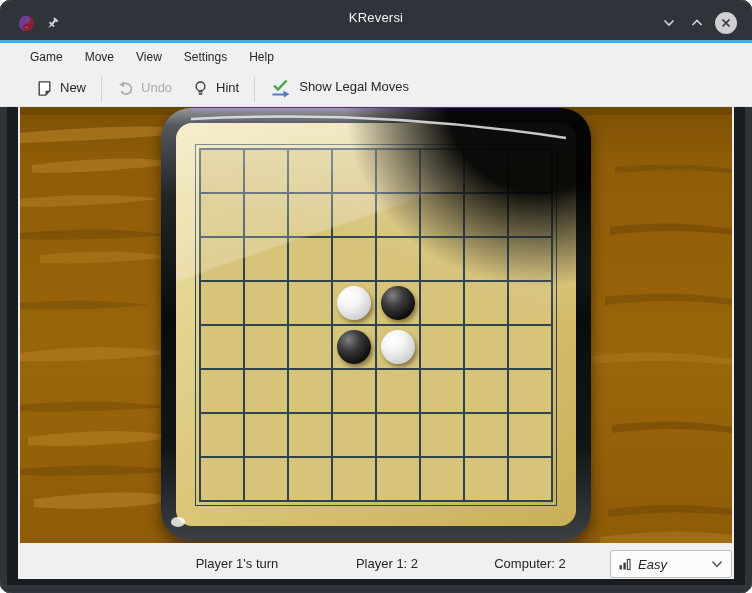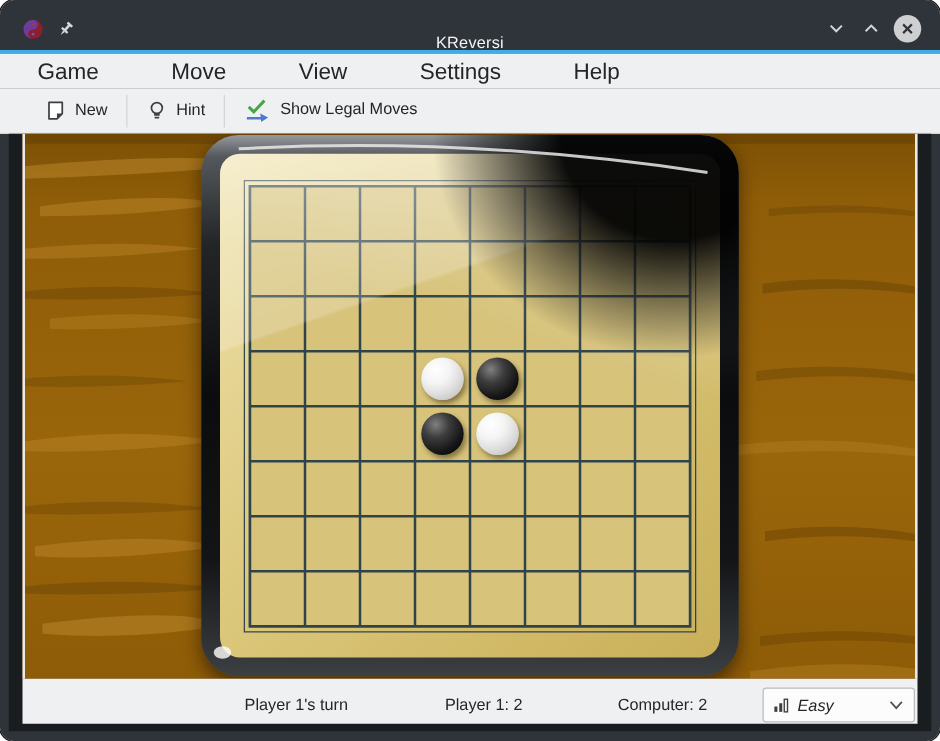--- a/index.html
+++ b/index.html
@@ -11,34 +11,34 @@
     outline:1px solid #15171a;
   }
   
   .titlebar {
     height:40px; display:flex; align-items:center; position:relative;
     padding:6px 4px 0 11px; color:#fcfcfc;
   }
   .titlebar .app-icon { width:17px; height:17px; margin-right:10px; }
   .titlebar .pin-icon { width:15px; height:15px; opacity:.9; }
   .title-text {
-    position:absolute; left:0; right:0; top:26px; text-align:center;
+    position:absolute; left:0; right:0; top:10px; text-align:center;
     font-size:13px; color:#f4f5f6; letter-spacing:.2px;
   }
   .win-controls { margin-left:auto; display:flex; align-items:center; gap:8px; padding-right:4px; }
   .win-btn { width:20px; height:20px; display:flex; align-items:center; justify-content:center; cursor:default; }
   .close-btn {
     width:22px; height:22px; border-radius:50%; background:#cdcfd1;
     display:flex; align-items:center; justify-content:center;
   }
   .accent-line { height:3px; background:#3daee9; margin:0 -7px; }
   
   .menubar {
     height:28px; background:#eff0f1; margin:0 -7px; padding:0 19px;
-    display:flex; align-items:center; font-size:18px; color:#232629;gap:36px;
+    display:flex; align-items:center; font-size:12px; color:#232629;
   }
   .menu-item { padding:4px 11px; border-radius:3px; }
   
   .toolbar {
     height:36px; background:#eff0f1; margin:0 -7px; padding:0 26px;
     display:flex; align-items:center; border-bottom:1px solid #e2e3e4;
   }
   .tb-btn {
     display:flex; align-items:flex-start; gap:7px; background:transparent; border:none;
     font-family:inherit; font-size:13px; color:#232629; padding:4px 10px; border-radius:3px;
@@ -158,20 +158,29 @@
     <button class="tb-btn">
       <span class="tb-icon">
         <svg width="17" height="17" viewBox="0 0 16 16">
           <path d="M3 1.8 h10 v8.4 l-4 4 h-6 z" fill="#ffffff" stroke="#3c4043" stroke-width="1.3" stroke-linejoin="round"></path>
           <path d="M13 10.2 l-4 4 v-4 z" fill="#3c4043"></path>
         </svg>
       </span>
       <span class="tb-label">New</span>
     </button>
     <div class="tb-sep"></div>
+    <button class="tb-btn disabled">
+      <span class="tb-icon">
+        <svg width="17" height="17" viewBox="0 0 16 16">
+          <path d="M5.6 4.2 A5 5 0 1 1 4.1 10.6" fill="none" stroke="#aaadb0" stroke-width="1.6"></path>
+          <path d="M6.6 1.4 L6.6 6.6 L2.0 4.4 z" fill="#aaadb0"></path>
+        </svg>
+      </span>
+      <span class="tb-label">Undo</span>
+    </button>
     <button class="tb-btn">
       <span class="tb-icon">
         <svg width="17" height="17" viewBox="0 0 16 16">
           <circle cx="8" cy="6" r="4.1" fill="none" stroke="#3c4043" stroke-width="1.3"></circle>
           <path d="M6.4 11.2 h3.2 M6.8 13.2 h2.4" stroke="#3c4043" stroke-width="1.3" stroke-linecap="round"></path>
         </svg>
       </span>
       <span class="tb-label">Hint</span>
     </button>
     <div class="tb-sep"></div>

